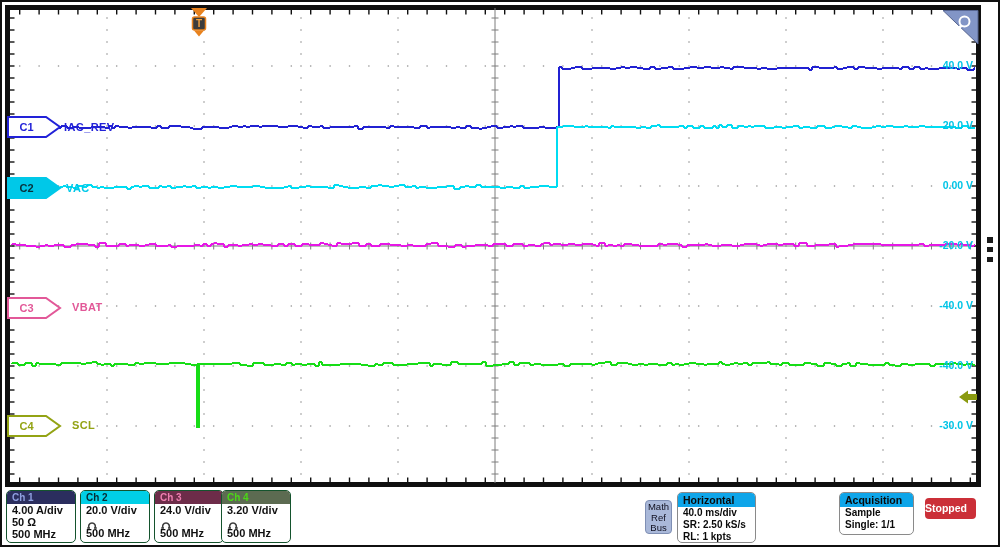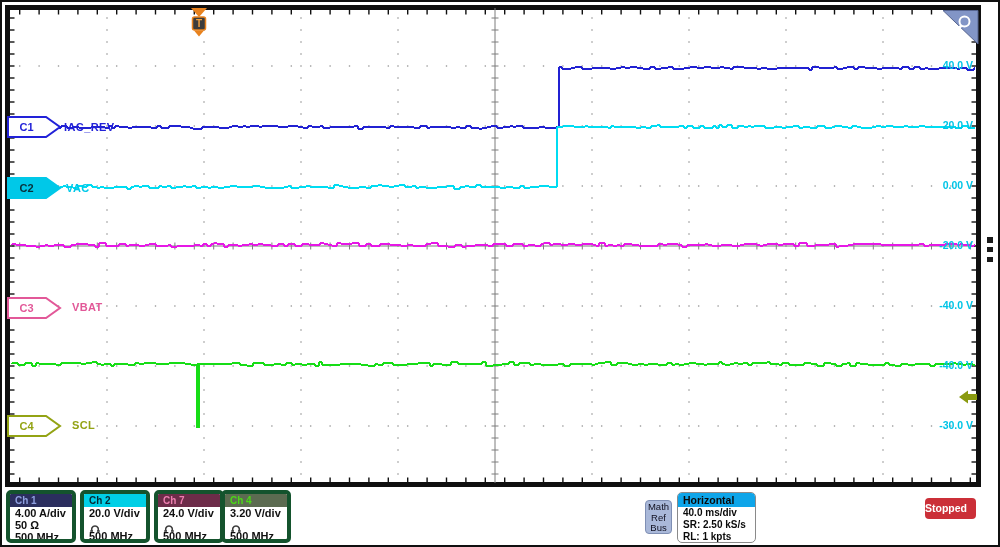--- a/index.html
+++ b/index.html
@@ -6,21 +6,21 @@
   .stage{
     position:relative;width:1000px;height:547px;background:#ffffff;
     border:2px solid #101010;box-sizing:border-box;overflow:hidden;
     font-family:"Liberation Sans", sans-serif;
   }
   #scope-svg{position:absolute;left:0;top:0;}
   .trace-label{position:absolute;font-size:11px;font-weight:bold;letter-spacing:.4px;white-space:nowrap;}
   .vlabel{position:absolute;font-size:10.5px;font-weight:600;white-space:nowrap;}
   .ch-badge-svg{position:absolute;left:5px;}
   .bottom-bar{position:absolute;left:0;top:487px;width:996px;height:56px;background:#fff;}
-  .badge-card{position:absolute;top:1px;width:70px;height:53px;background:#fff;border:4px solid #14532d;
+  .badge-card{position:absolute;top:1px;width:70px;height:53px;background:#fff;border:1px solid #14532d;
     border-radius:5px;overflow:hidden;box-sizing:border-box;}
   .badge-head{height:13px;font-size:10px;font-weight:bold;line-height:13px;padding-left:5px;}
   .badge-line{font-size:11px;font-weight:bold;color:#101010;line-height:12px;padding-left:5px;white-space:nowrap;}
   .badge-iconline{height:11px;padding-left:5px;}
   .panel{position:absolute;top:3px;background:#fff;border:1px solid #8a8a8a;border-radius:5px;
     overflow:hidden;box-sizing:border-box;}
   .panel-head{background:#0ea5e9;font-size:10.5px;font-weight:bold;line-height:13px;height:14px;
     padding:1px 5px 0 5px;display:flex;align-items:center;box-sizing:border-box;color:#0a0a0a;}
   .panel-line{font-size:10px;font-weight:bold;line-height:12px;padding-left:5px;color:#0a0a0a;white-space:nowrap;}
   .trig-src{margin-left:auto;margin-right:2px;border-radius:2px;font-size:9px;font-weight:bold;
@@ -985,21 +985,21 @@
           <div class="badge-head" style="background: rgb(0, 207, 230); color: rgb(6, 42, 51);">Ch 2</div>
           <div class="badge-line">20.0 V/div</div>
           <div class="badge-iconline"><svg width="12" height="10" viewBox="0 0 12 10">
               <path d="M3,8 A3.4,3.4 0 1 1 9,8" fill="none" stroke="#3a3a3a" stroke-width="1.6"></path>
               <line x1="1.2" y1="8" x2="4" y2="8" stroke="#3a3a3a" stroke-width="1.6"></line>
               <line x1="8" y1="8" x2="10.8" y2="8" stroke="#3a3a3a" stroke-width="1.6"></line>
             </svg></div>
           <div class="badge-line">500 MHz</div>
         </div>
         <div class="badge-card" style="left: 152px;">
-          <div class="badge-head" style="background: rgb(109, 44, 73); color: rgb(238, 127, 176);">Ch 7</div>
+          <div class="badge-head" style="background: rgb(109, 44, 73); color: rgb(238, 127, 176);">Ch 3</div>
           <div class="badge-line">24.0 V/div</div>
           <div class="badge-iconline"><svg width="12" height="10" viewBox="0 0 12 10">
               <path d="M3,8 A3.4,3.4 0 1 1 9,8" fill="none" stroke="#3a3a3a" stroke-width="1.6"></path>
               <line x1="1.2" y1="8" x2="4" y2="8" stroke="#3a3a3a" stroke-width="1.6"></line>
               <line x1="8" y1="8" x2="10.8" y2="8" stroke="#3a3a3a" stroke-width="1.6"></line>
             </svg></div>
           <div class="badge-line">500 MHz</div>
         </div>
         <div class="badge-card" style="left: 219px;">
           <div class="badge-head" style="background: rgb(92, 107, 81); color: rgb(74, 216, 22);">Ch 4</div>
@@ -1020,20 +1020,25 @@
     </div>
 
     <div class="panel" style="left:675px;width:79px;height:51px">
       <div class="panel-head">Horizontal</div>
       <div class="panel-line">40.0 ms/div</div>
       <div class="panel-line">SR: 2.50 kS/s</div>
       <div class="panel-line">RL: 1 kpts</div>
     </div>
 
 
+    <div class="panel" style="left:837px;width:75px;height:43px">
+      <div class="panel-head">Acquisition</div>
+      <div class="panel-line">Sample</div>
+      <div class="panel-line">Single: 1/1</div>
+    </div>
 
     <div class="stopped-btn" id="stopped-btn" style="background: rgb(203, 47, 56);">Stopped</div>
   </div>
 
   <div class="dots-handle">
     <span></span>
       <span></span>
       <span></span>
   </div>
 </div>

